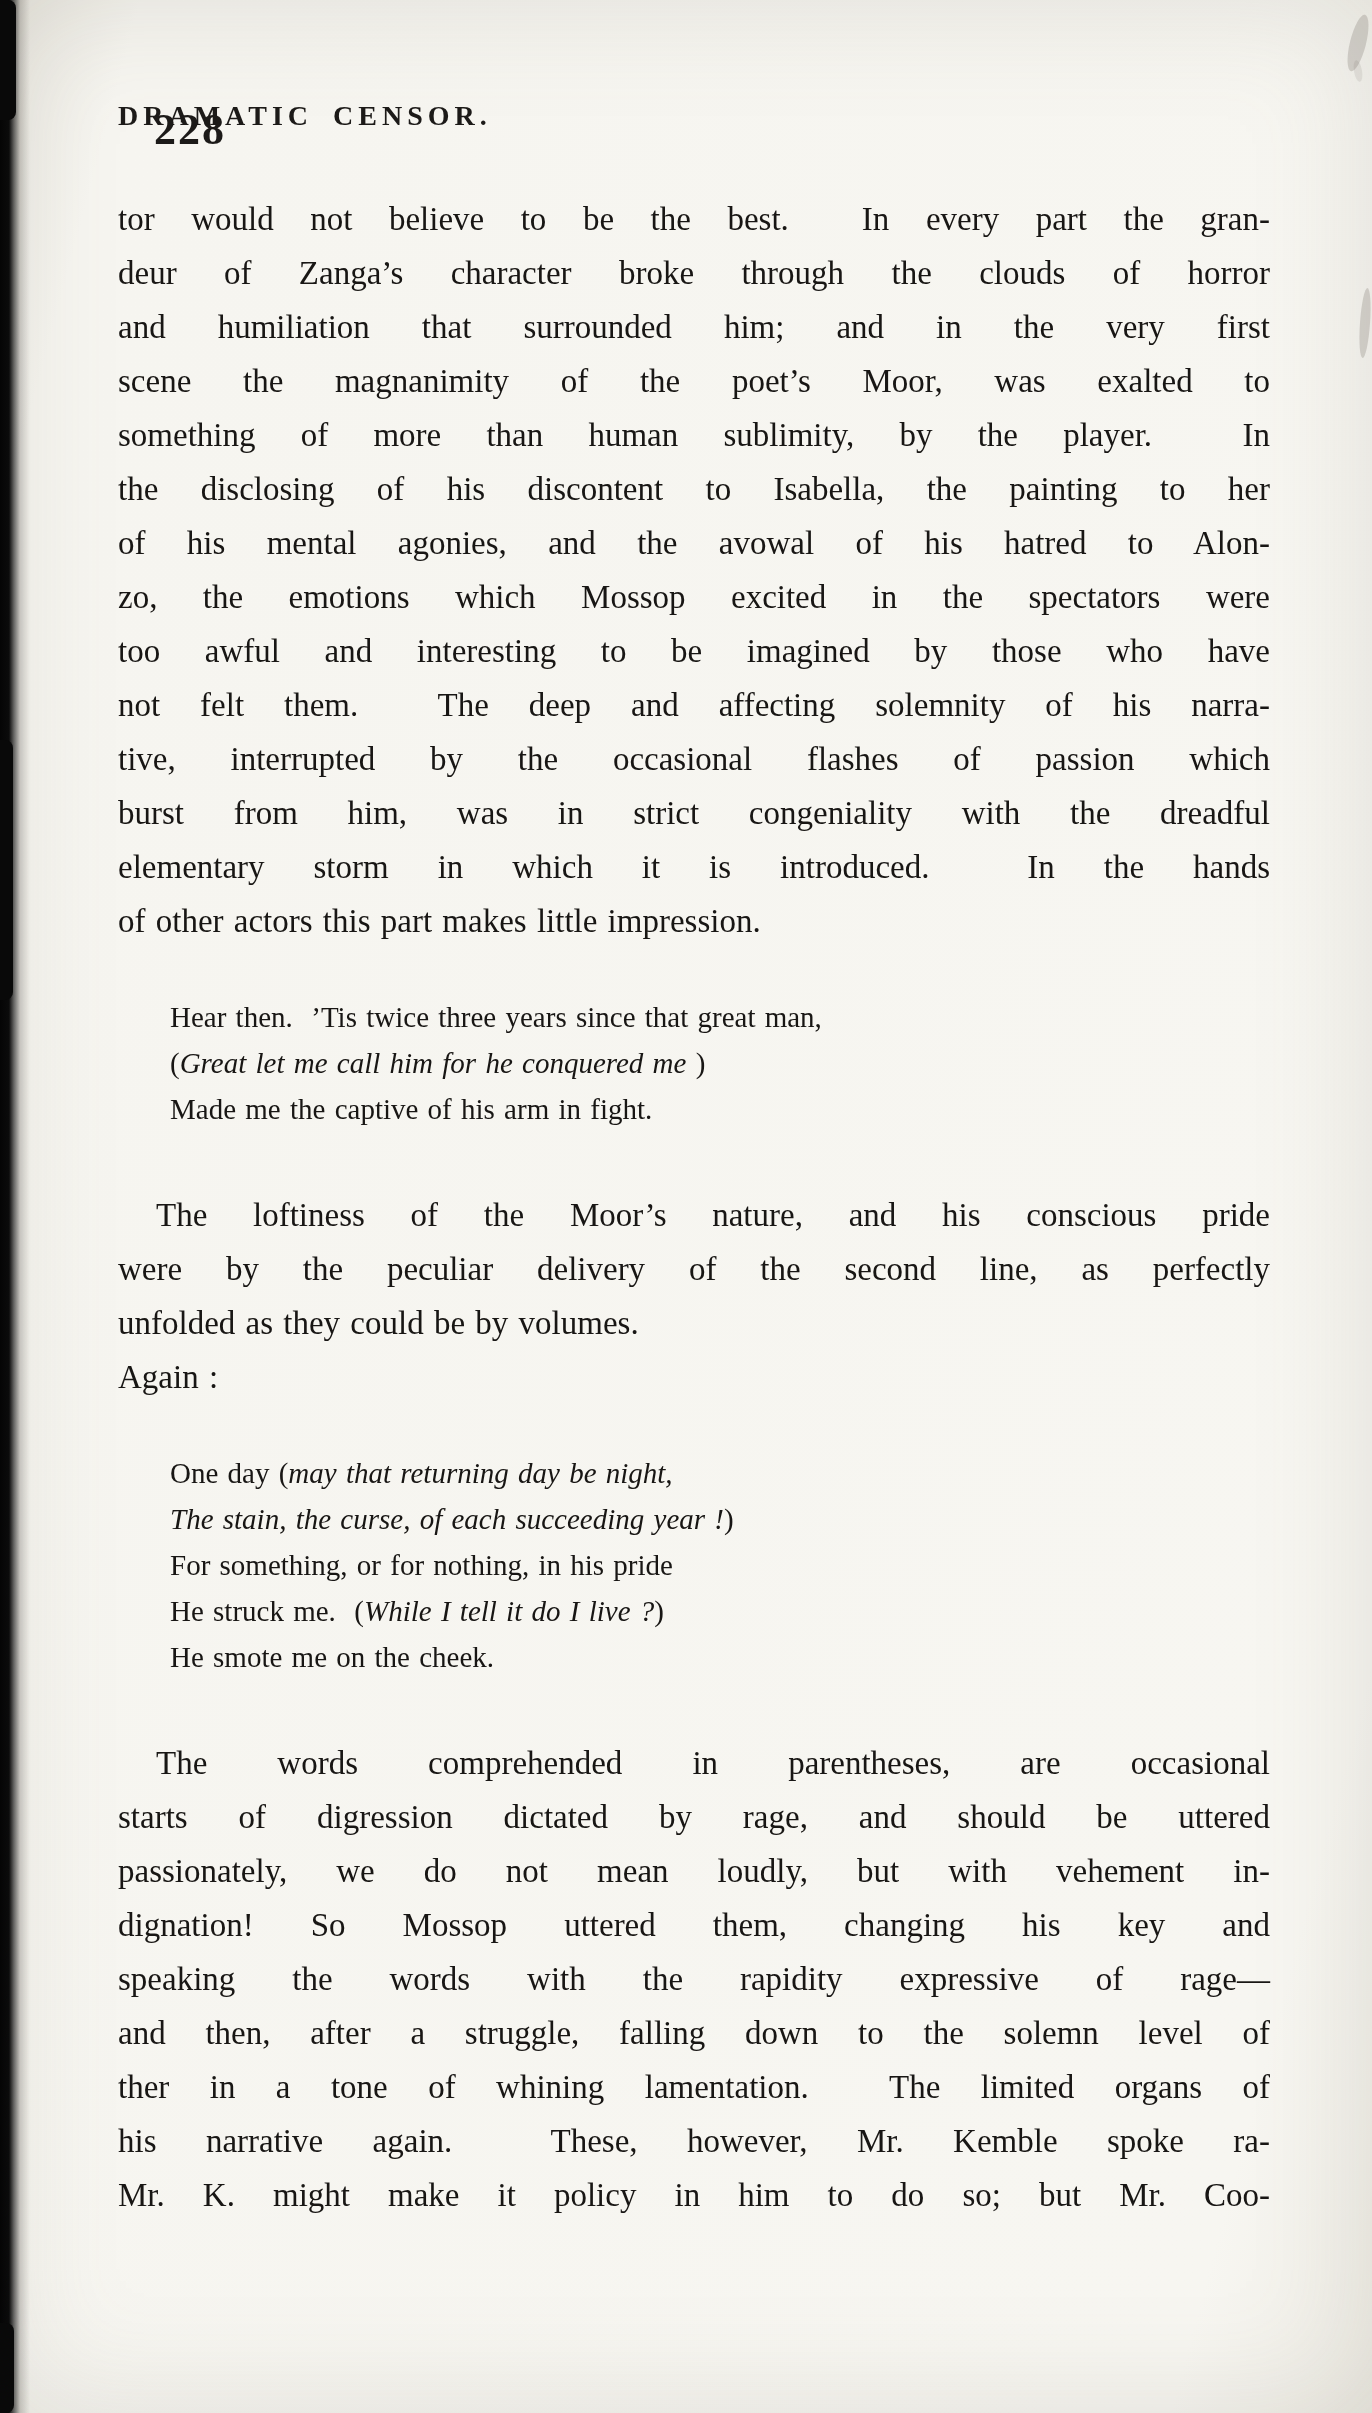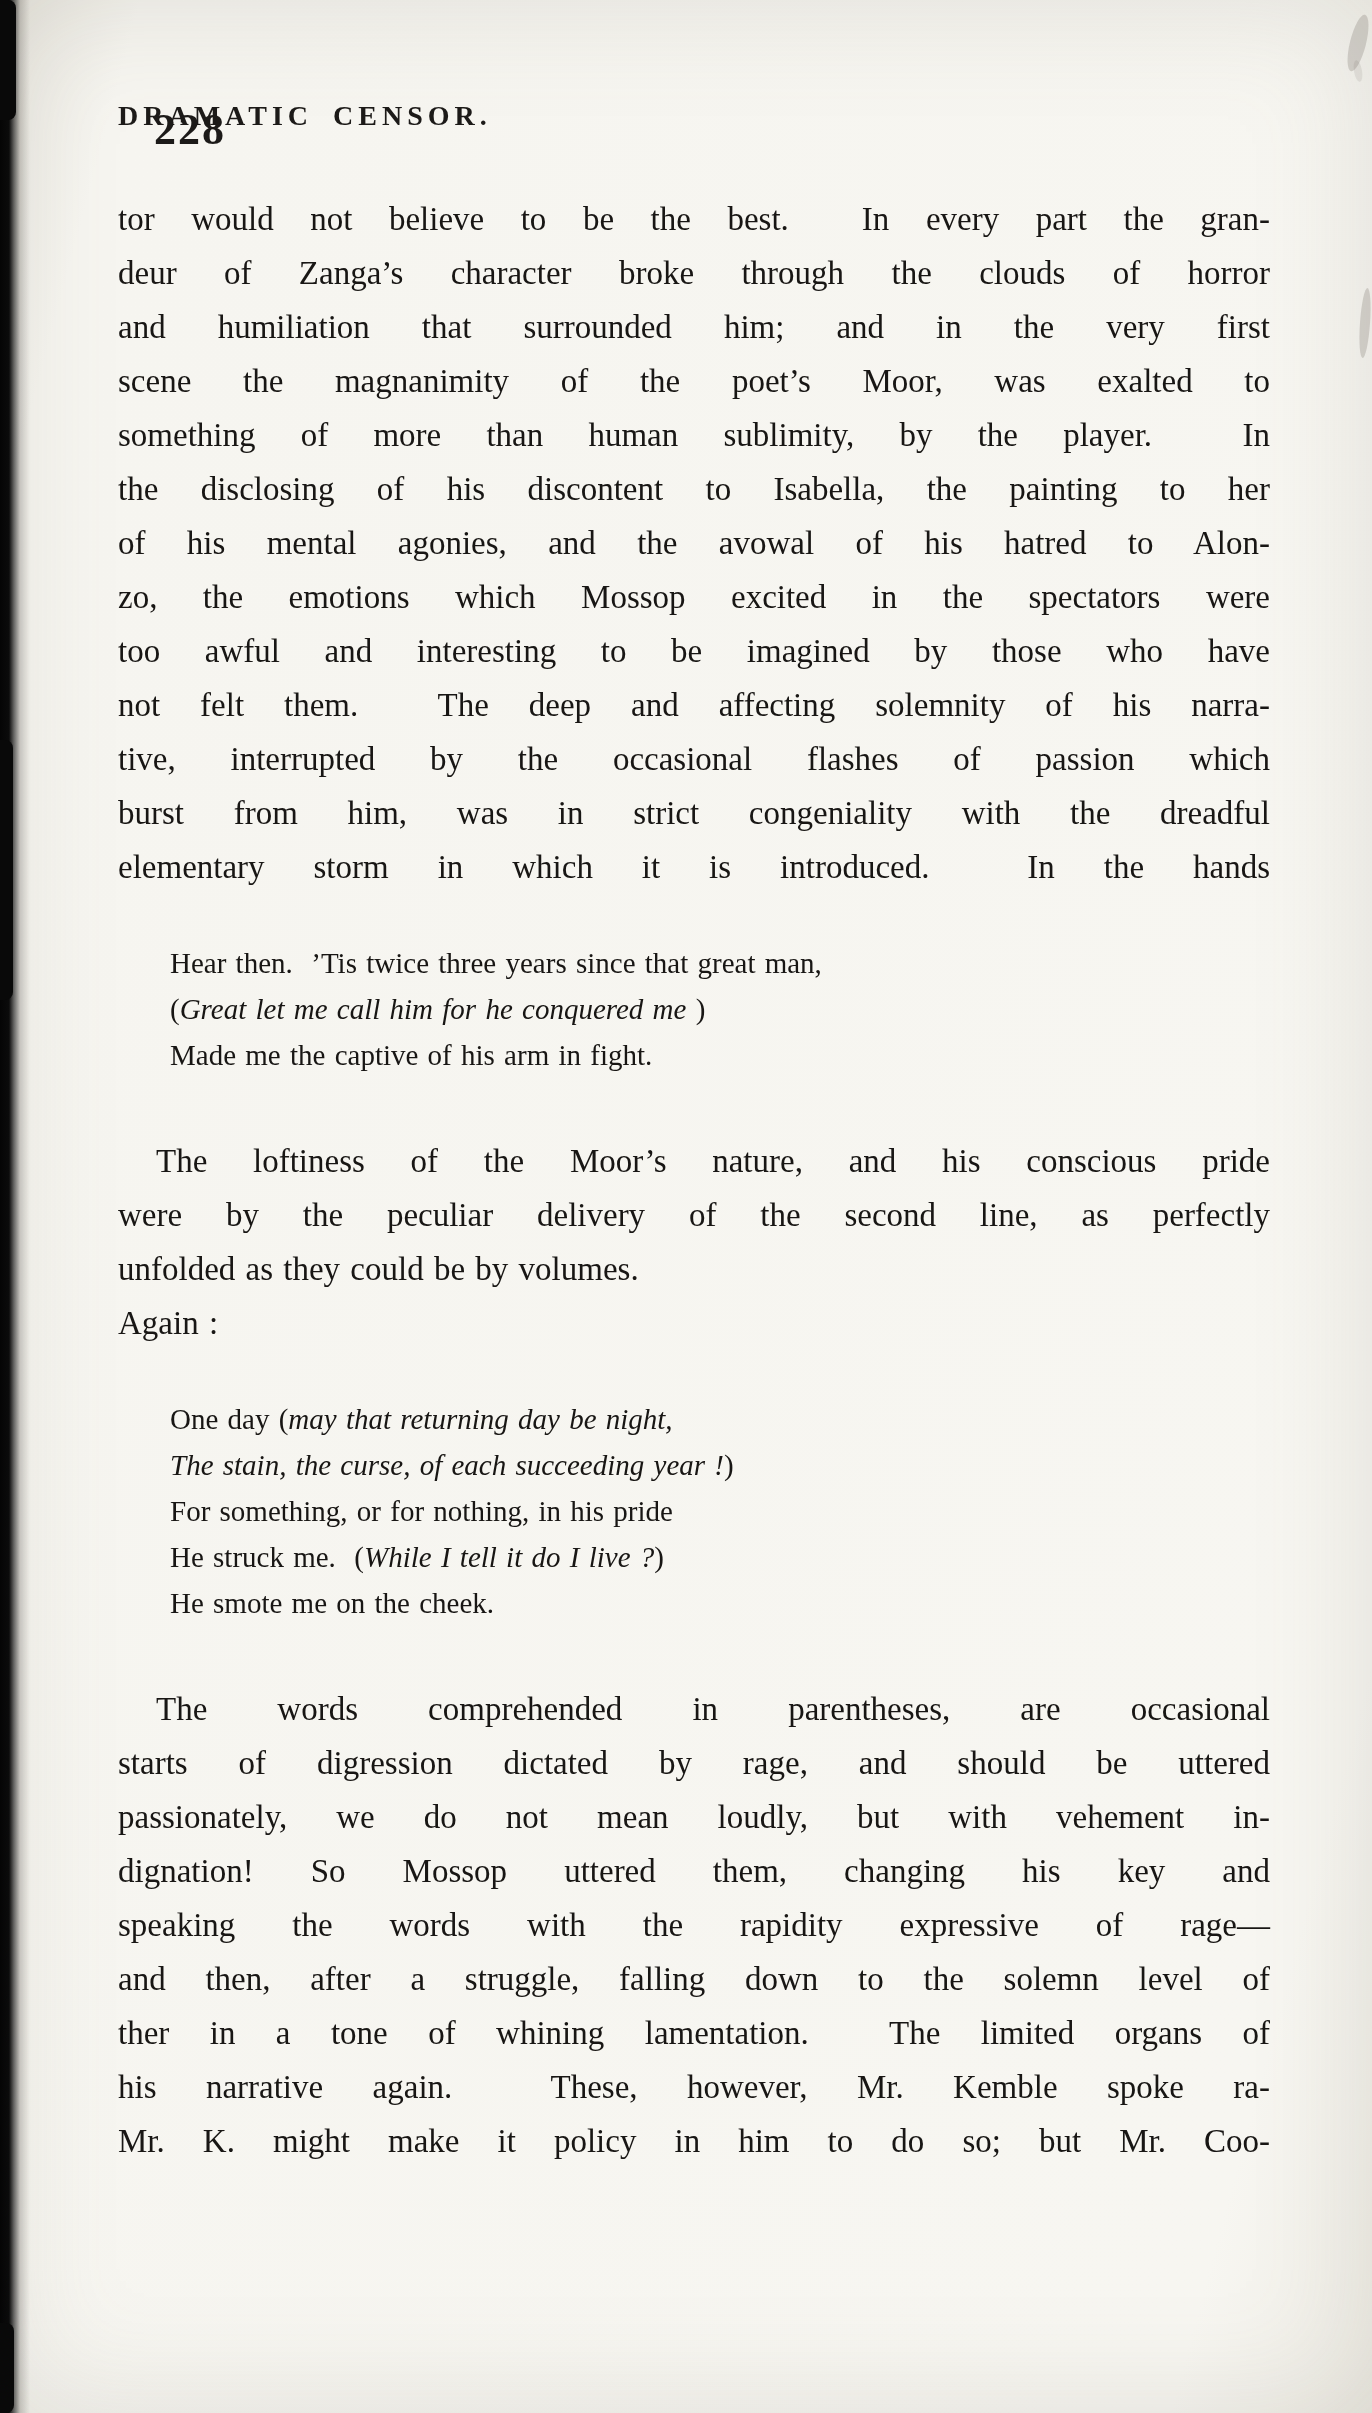--- a/index.html
+++ b/index.html
@@ -81,20 +81,21 @@
         <div class="line"><span>scene the magnanimity of the poet’s Moor, was exalted to</span></div>
         <div class="line"><span>something of more than human sublimity, by the player.&nbsp; In</span></div>
         <div class="line"><span>the disclosing of his discontent to Isabella, the painting to her</span></div>
         <div class="line"><span>of his mental agonies, and the avowal of his hatred to Alon-</span></div>
         <div class="line"><span>zo, the emotions which Mossop excited in the spectators were</span></div>
         <div class="line"><span>too awful and interesting to be imagined by those who have</span></div>
         <div class="line"><span>not felt them.&nbsp; The deep and affecting solemnity of his narra-</span></div>
         <div class="line"><span>tive, interrupted by the occasional flashes of passion which</span></div>
         <div class="line"><span>burst from him, was in strict congeniality with the dreadful</span></div>
         <div class="line"><span>elementary storm in which it is introduced.&nbsp; In the hands</span></div>
+        <div class="line flush"><span>of other actors this part makes little impression.</span></div>
       </div>
     <div class="verse">
         <div class="line"><span>Hear then.&nbsp; ’Tis twice three years since that great man,</span></div>
         <div class="line"><span>(</span><span class="it">Great let me call him for he conquered me</span><span> )</span></div>
         <div class="line"><span>Made me the captive of his arm in fight.</span></div>
       </div>
     <div class="paragraph">
         <div class="line indent"><span>The loftiness of the Moor’s nature, and his conscious pride</span></div>
         <div class="line"><span>were by the peculiar delivery of the second line, as perfectly</span></div>
         <div class="line flush"><span>unfolded as they could be by volumes.</span></div>

